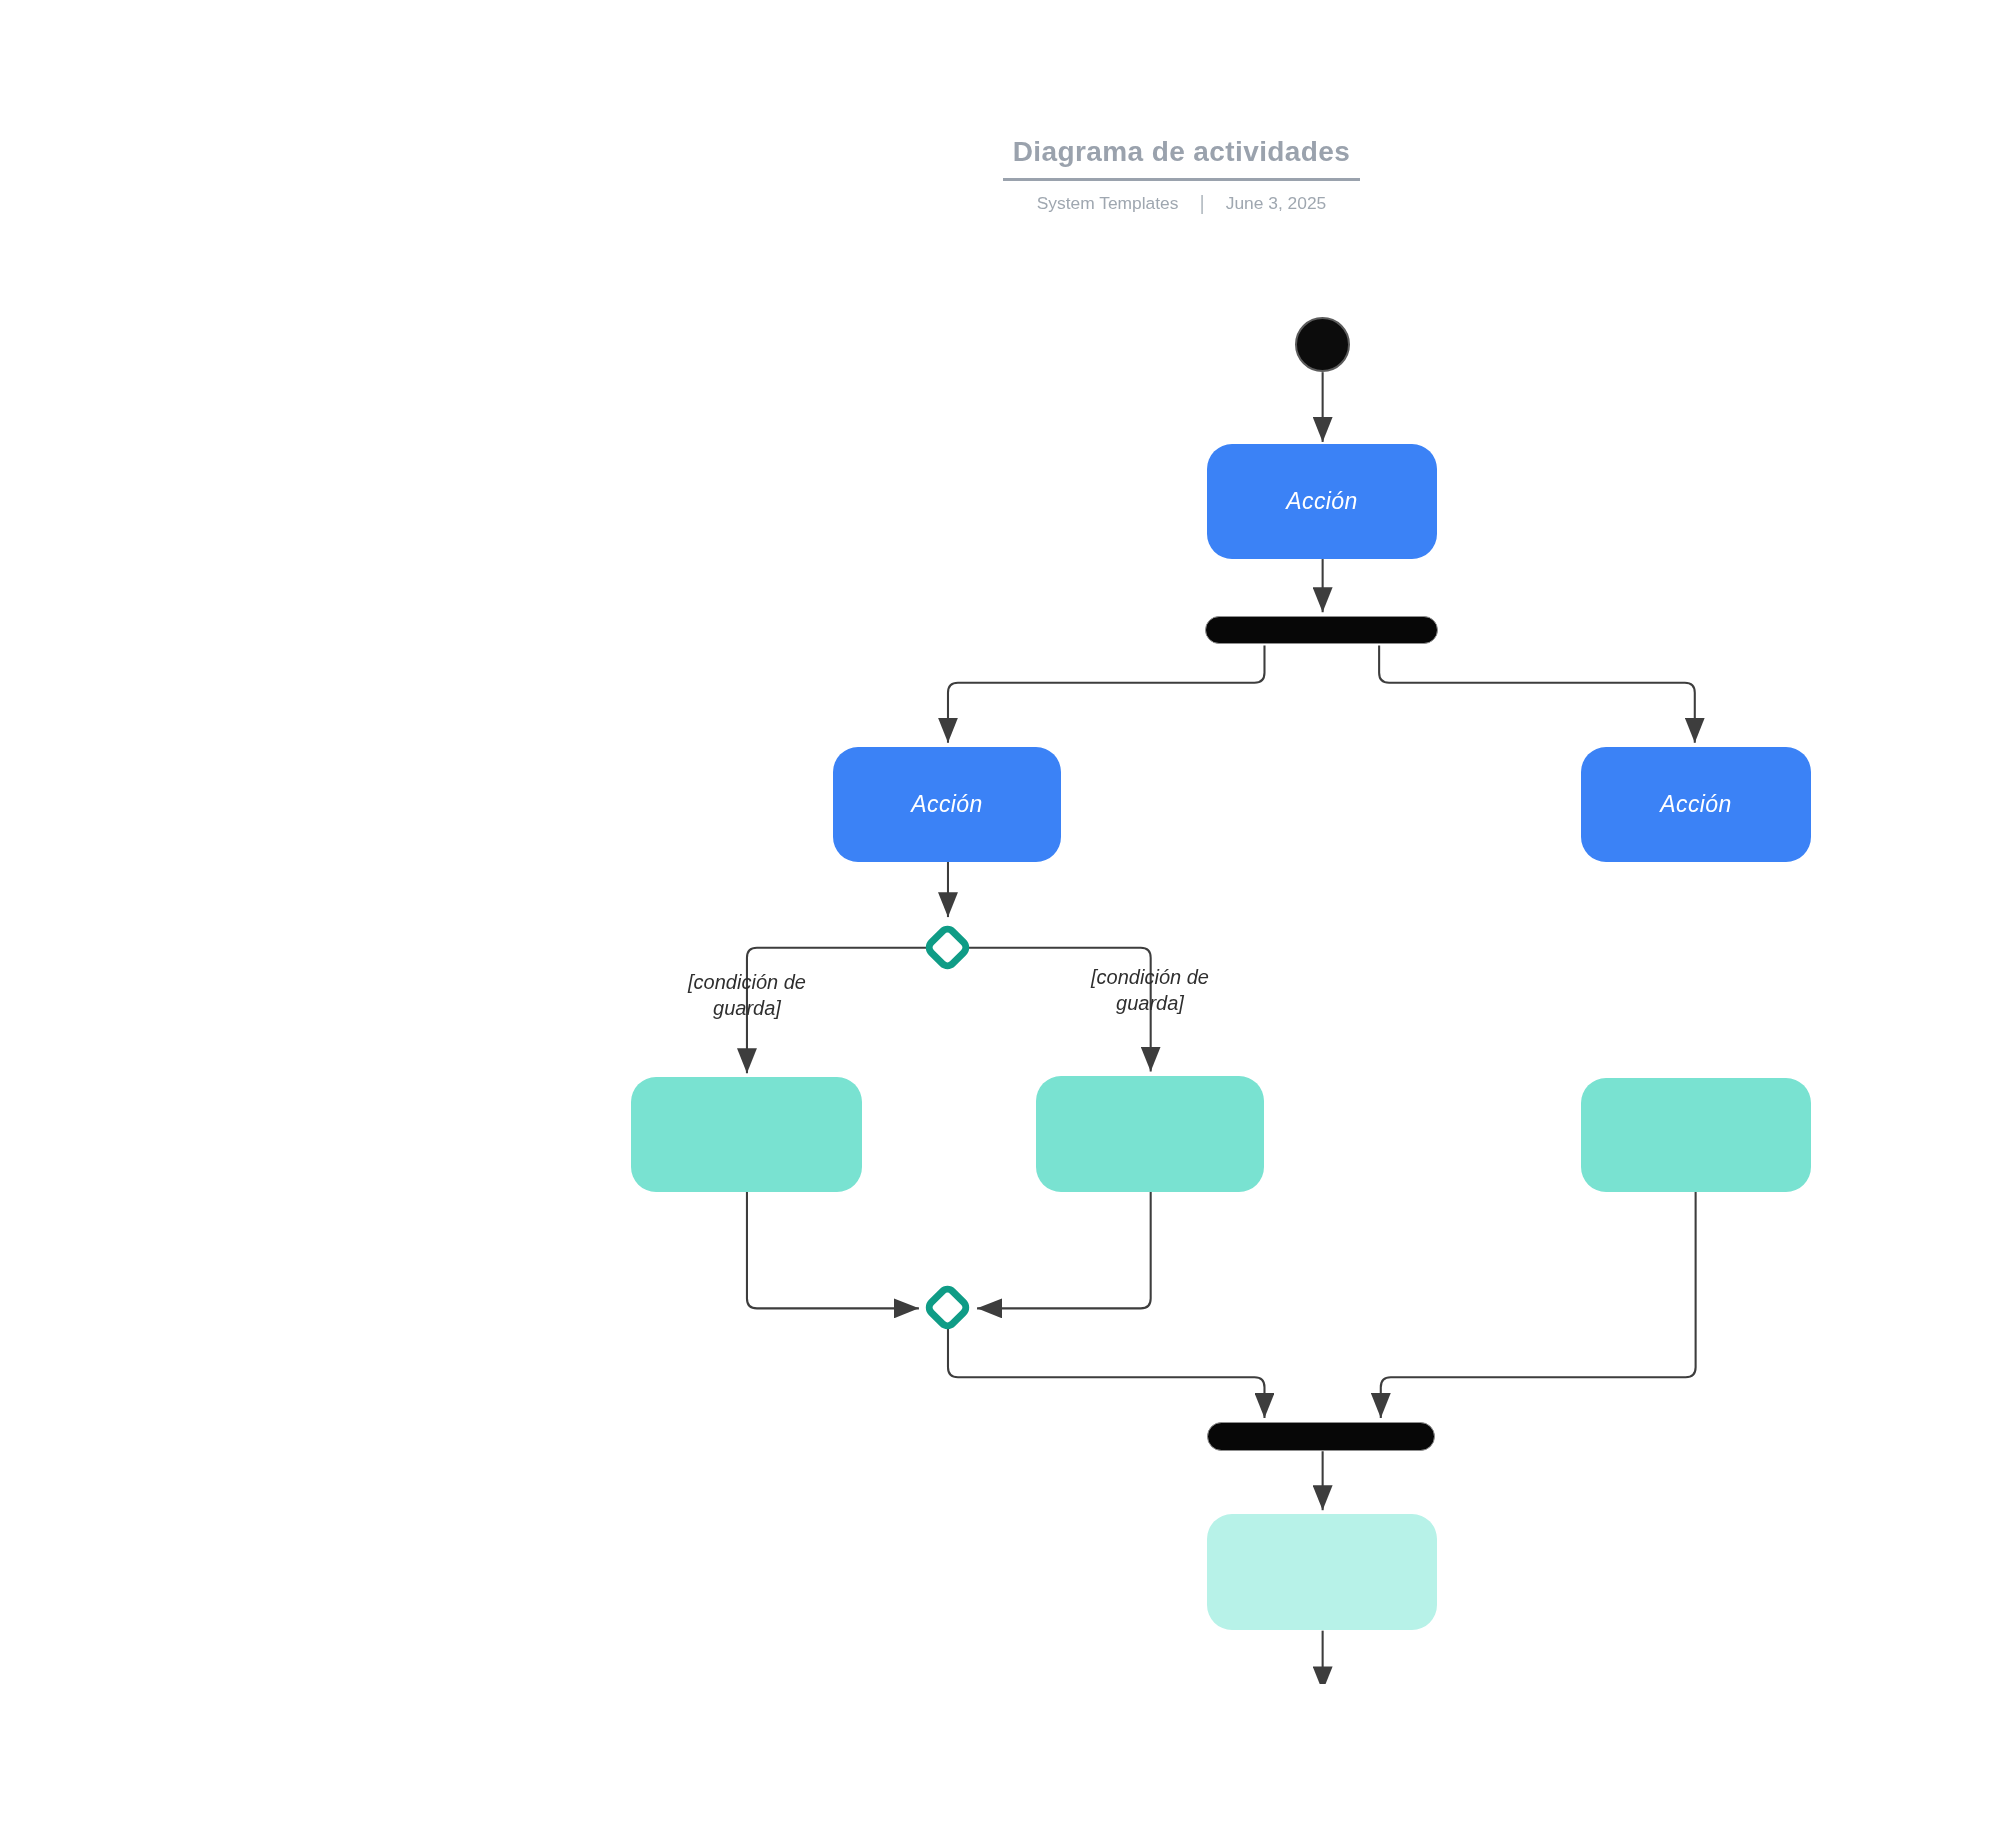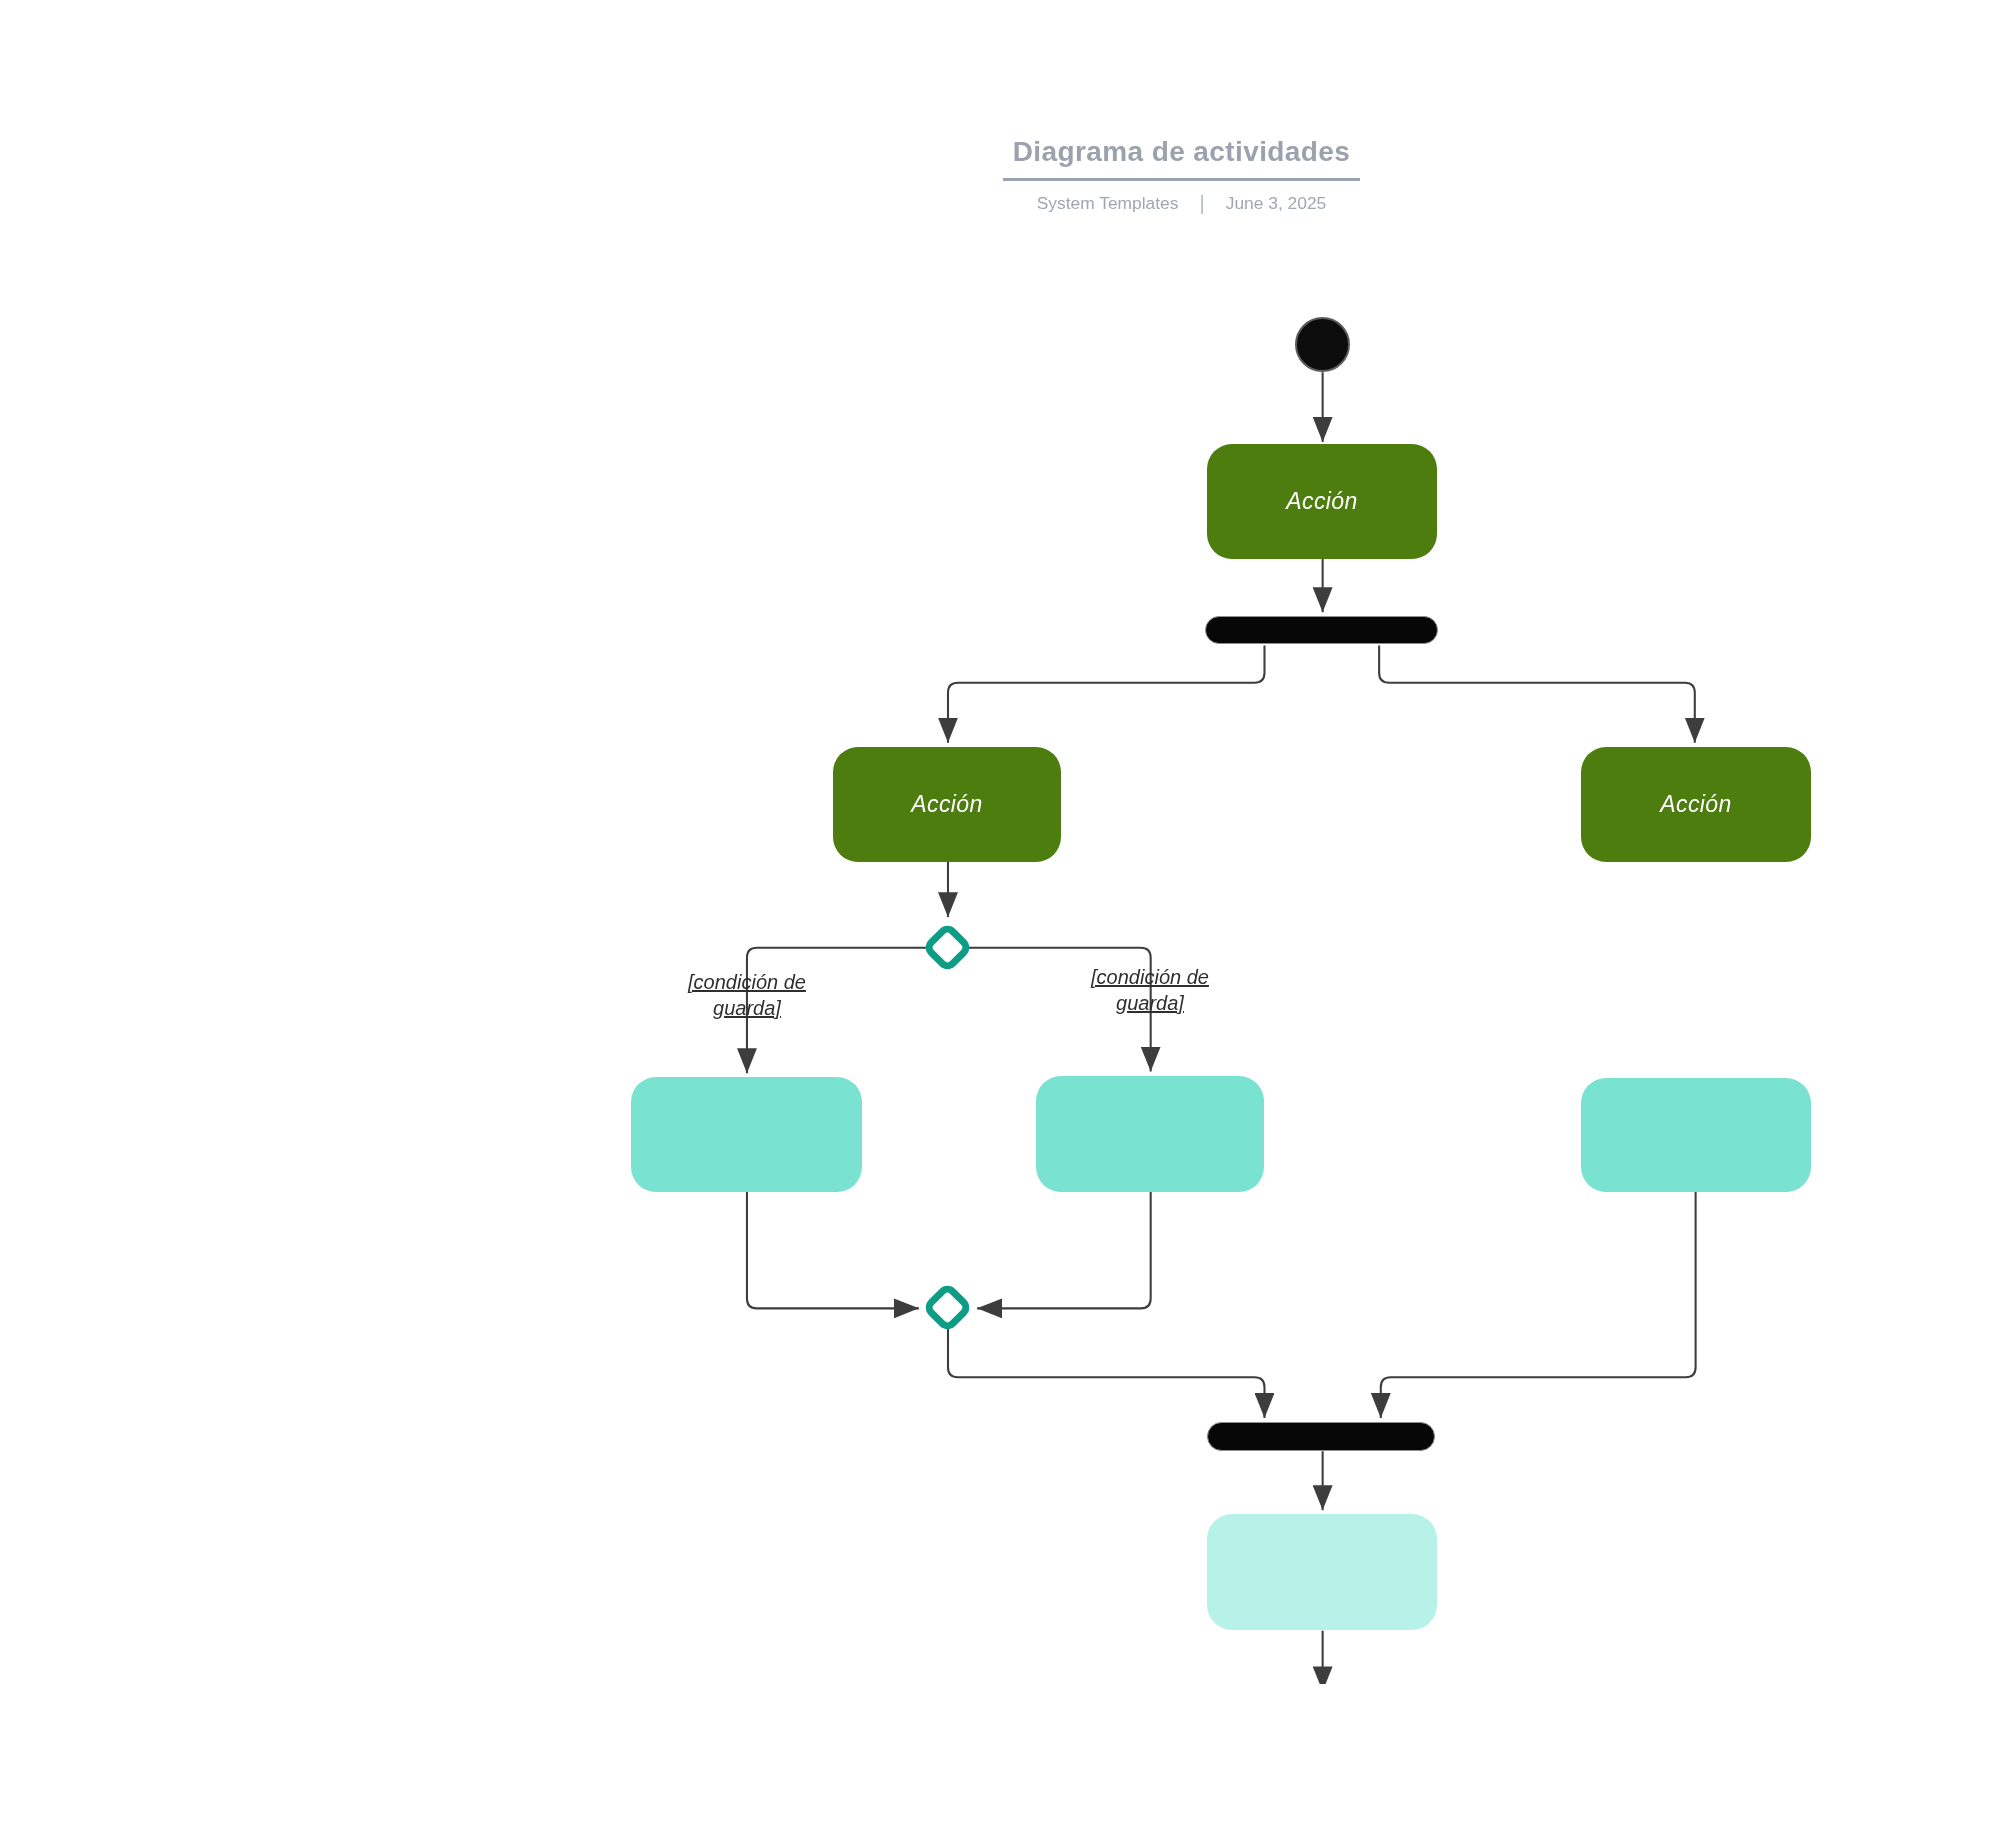--- a/index.html
+++ b/index.html
@@ -14,33 +14,33 @@
   .header-sub{margin-top:10.8px;font-size:17.4px;color:#9fa7b0;display:flex;align-items:center;justify-content:center;gap:21px;}
   .header-sep{color:#b3bac1;font-size:20px;font-weight:300;}
   
   svg.wires{position:absolute;left:0;top:0;}
   svg.wires path.edge{fill:none;stroke:#3d3d3d;stroke-width:2.5px;}
   
   .node{position:absolute;box-sizing:border-box;}
   .initial-node{left:1295px;top:317px;width:55px;height:55px;border-radius:50%;
     background:#0c0c0c;border:2.5px solid #5c5c5c;}
   .action{display:flex;align-items:center;justify-content:center;border-radius:25px;
-    background:#4d7c0f;color:#ffffff;font-size:23px;font-style:italic;letter-spacing:0.4px;}
+    background:#3b82f6;color:#ffffff;font-size:23px;font-style:italic;letter-spacing:0.4px;}
   .action-top{left:1207px;top:444px;width:230px;height:115px;}
   .action-left{left:833px;top:747px;width:228px;height:115px;}
   .action-right{left:1581px;top:747px;width:230px;height:115px;}
   .bar{background:#070707;border:1.7px solid #8f8f8f;border-radius:15px;}
   .fork-bar{left:1205px;top:616px;width:233px;height:28px;}
   .join-bar{left:1207px;top:1422px;width:228px;height:29px;}
   .diamond{width:37px;height:37px;background:#ffffff;border:7.5px solid #0f9c86;
     border-radius:10.8px;transform:rotate(45deg);}
   .decision-diamond{left:929px;top:929px;}
   .merge-diamond{left:929px;top:1289px;}
   .guard{width:166px;text-align:center;font-size:20px;font-style:italic;color:#2f2f2f;
-    line-height:1.32;pointer-events:none;text-decoration:underline;}
+    line-height:1.32;pointer-events:none;}
   .guard-left{left:664px;top:969px;}
   .guard-right{left:1067px;top:964px;}
   .subaction{border-radius:25px;background:#79e2d1;}
   .subaction-left{left:631px;top:1077px;width:231px;height:115px;}
   .subaction-mid{left:1036px;top:1076px;width:228px;height:116px;}
   .subaction-right{left:1581px;top:1078px;width:230px;height:114px;}
   .final-action{left:1207px;top:1514px;width:230px;height:116px;border-radius:25px;background:#b7f2e8;}
   .end-node{left:1293px;top:1695px;width:58px;height:58px;border-radius:50%;
     background:#ffffff;border:2.5px solid #4a4a4a;display:flex;align-items:center;justify-content:center;}
   .end-node-dot{width:35px;height:35px;border-radius:50%;background:#0a0a0a;}

